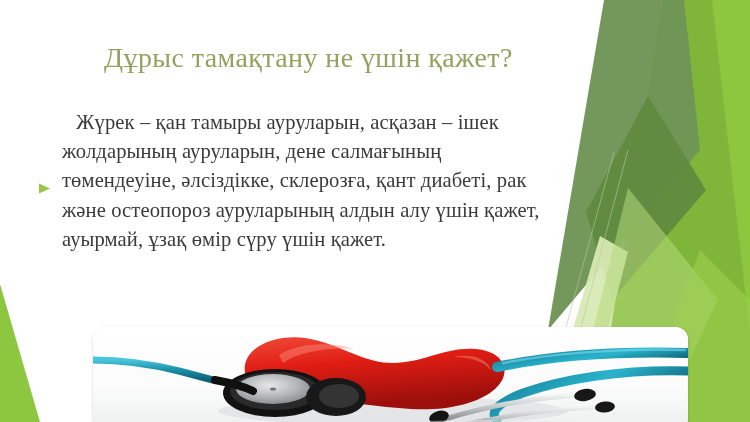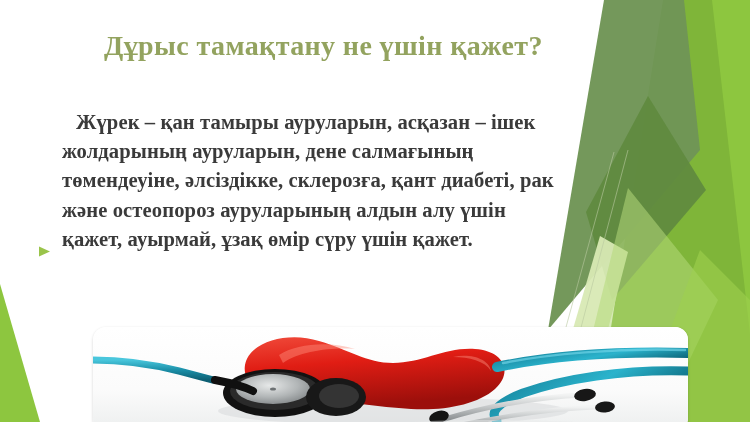--- a/index.html
+++ b/index.html
@@ -21,39 +21,38 @@
     position: absolute;
     inset: 0;
     pointer-events: none;
   }
   .bg-layer svg { display: block; }
 
   
   #slide-title {
     position: absolute;
     left: 104px;
-    top: 30px;
+    top: 42px;
     width: 600px;
     font-size: 28px;
-    font-weight: bold;
+    font-weight: normal;
     letter-spacing: 0.4px;
     color: #93a35f;
     text-shadow: 0 1px 0 rgba(255,255,255,0.65);
     white-space: nowrap;
   }
 
   
   #body-block {
     position: absolute;
     left: 38px;
     top: 108px;
     width: 520px;
     display: flex;
-    align-items: flex-end;
-    font-weight: bold;
+    align-items: center;
   }
   .bullet-marker {
     flex: 0 0 auto;
     width: 13px;
     height: 11px;
     margin-top: 8px;
     margin-right: 11px;
   }
   #body-text {
     flex: 1 1 auto;

